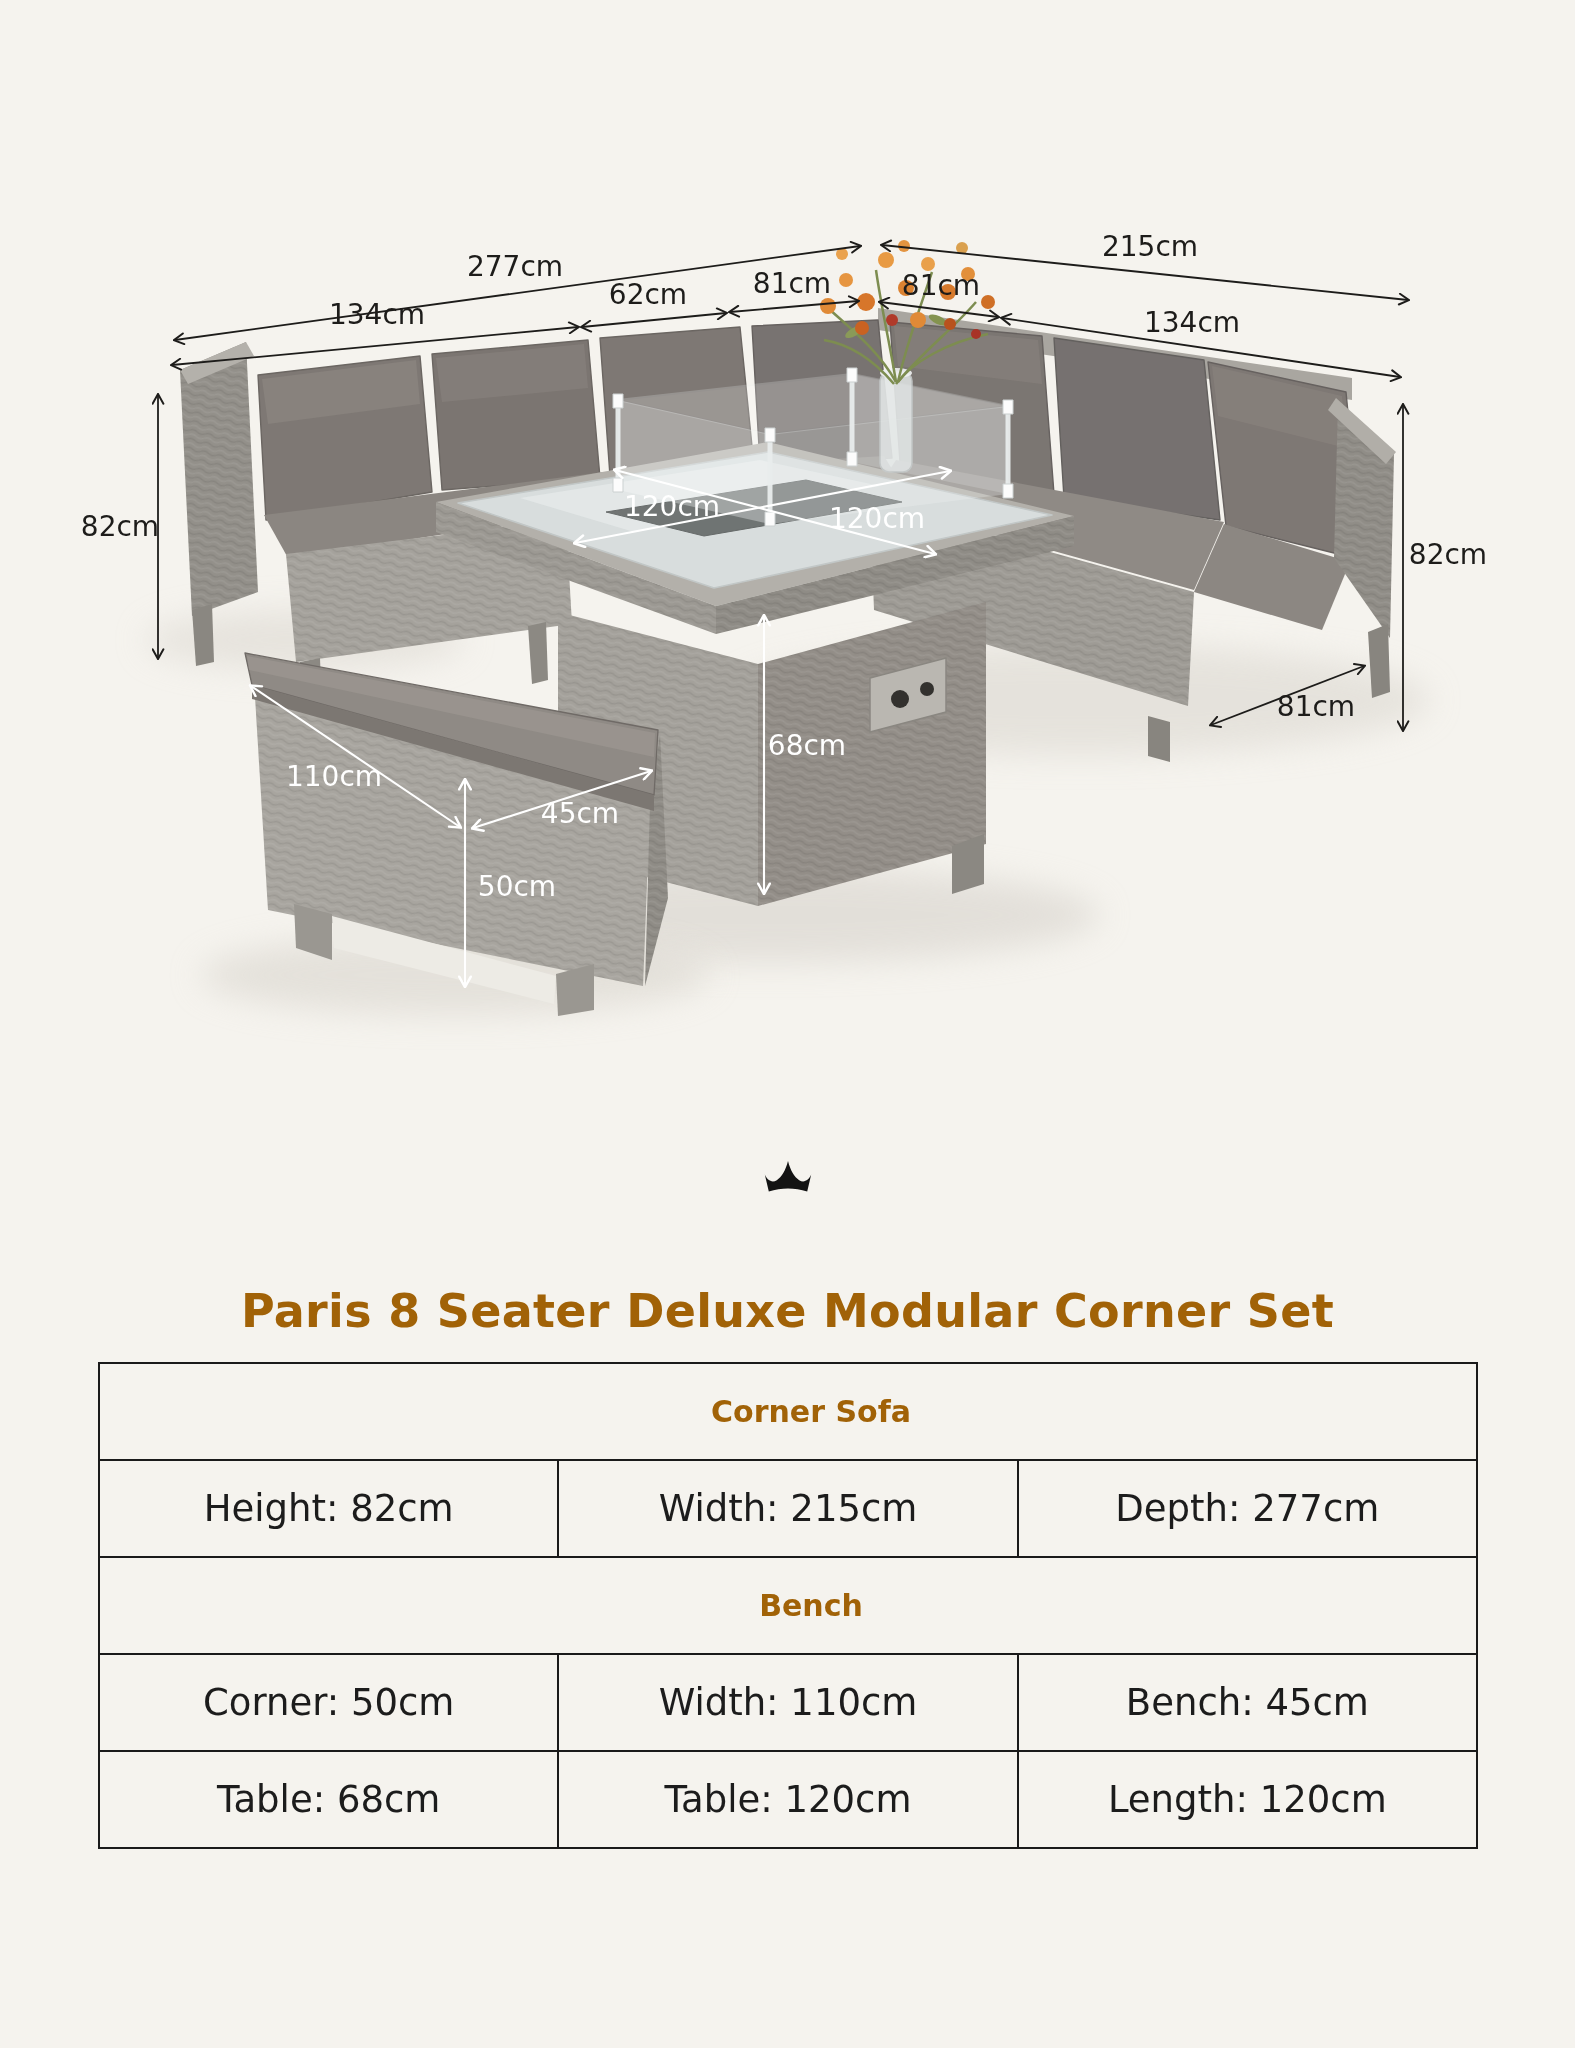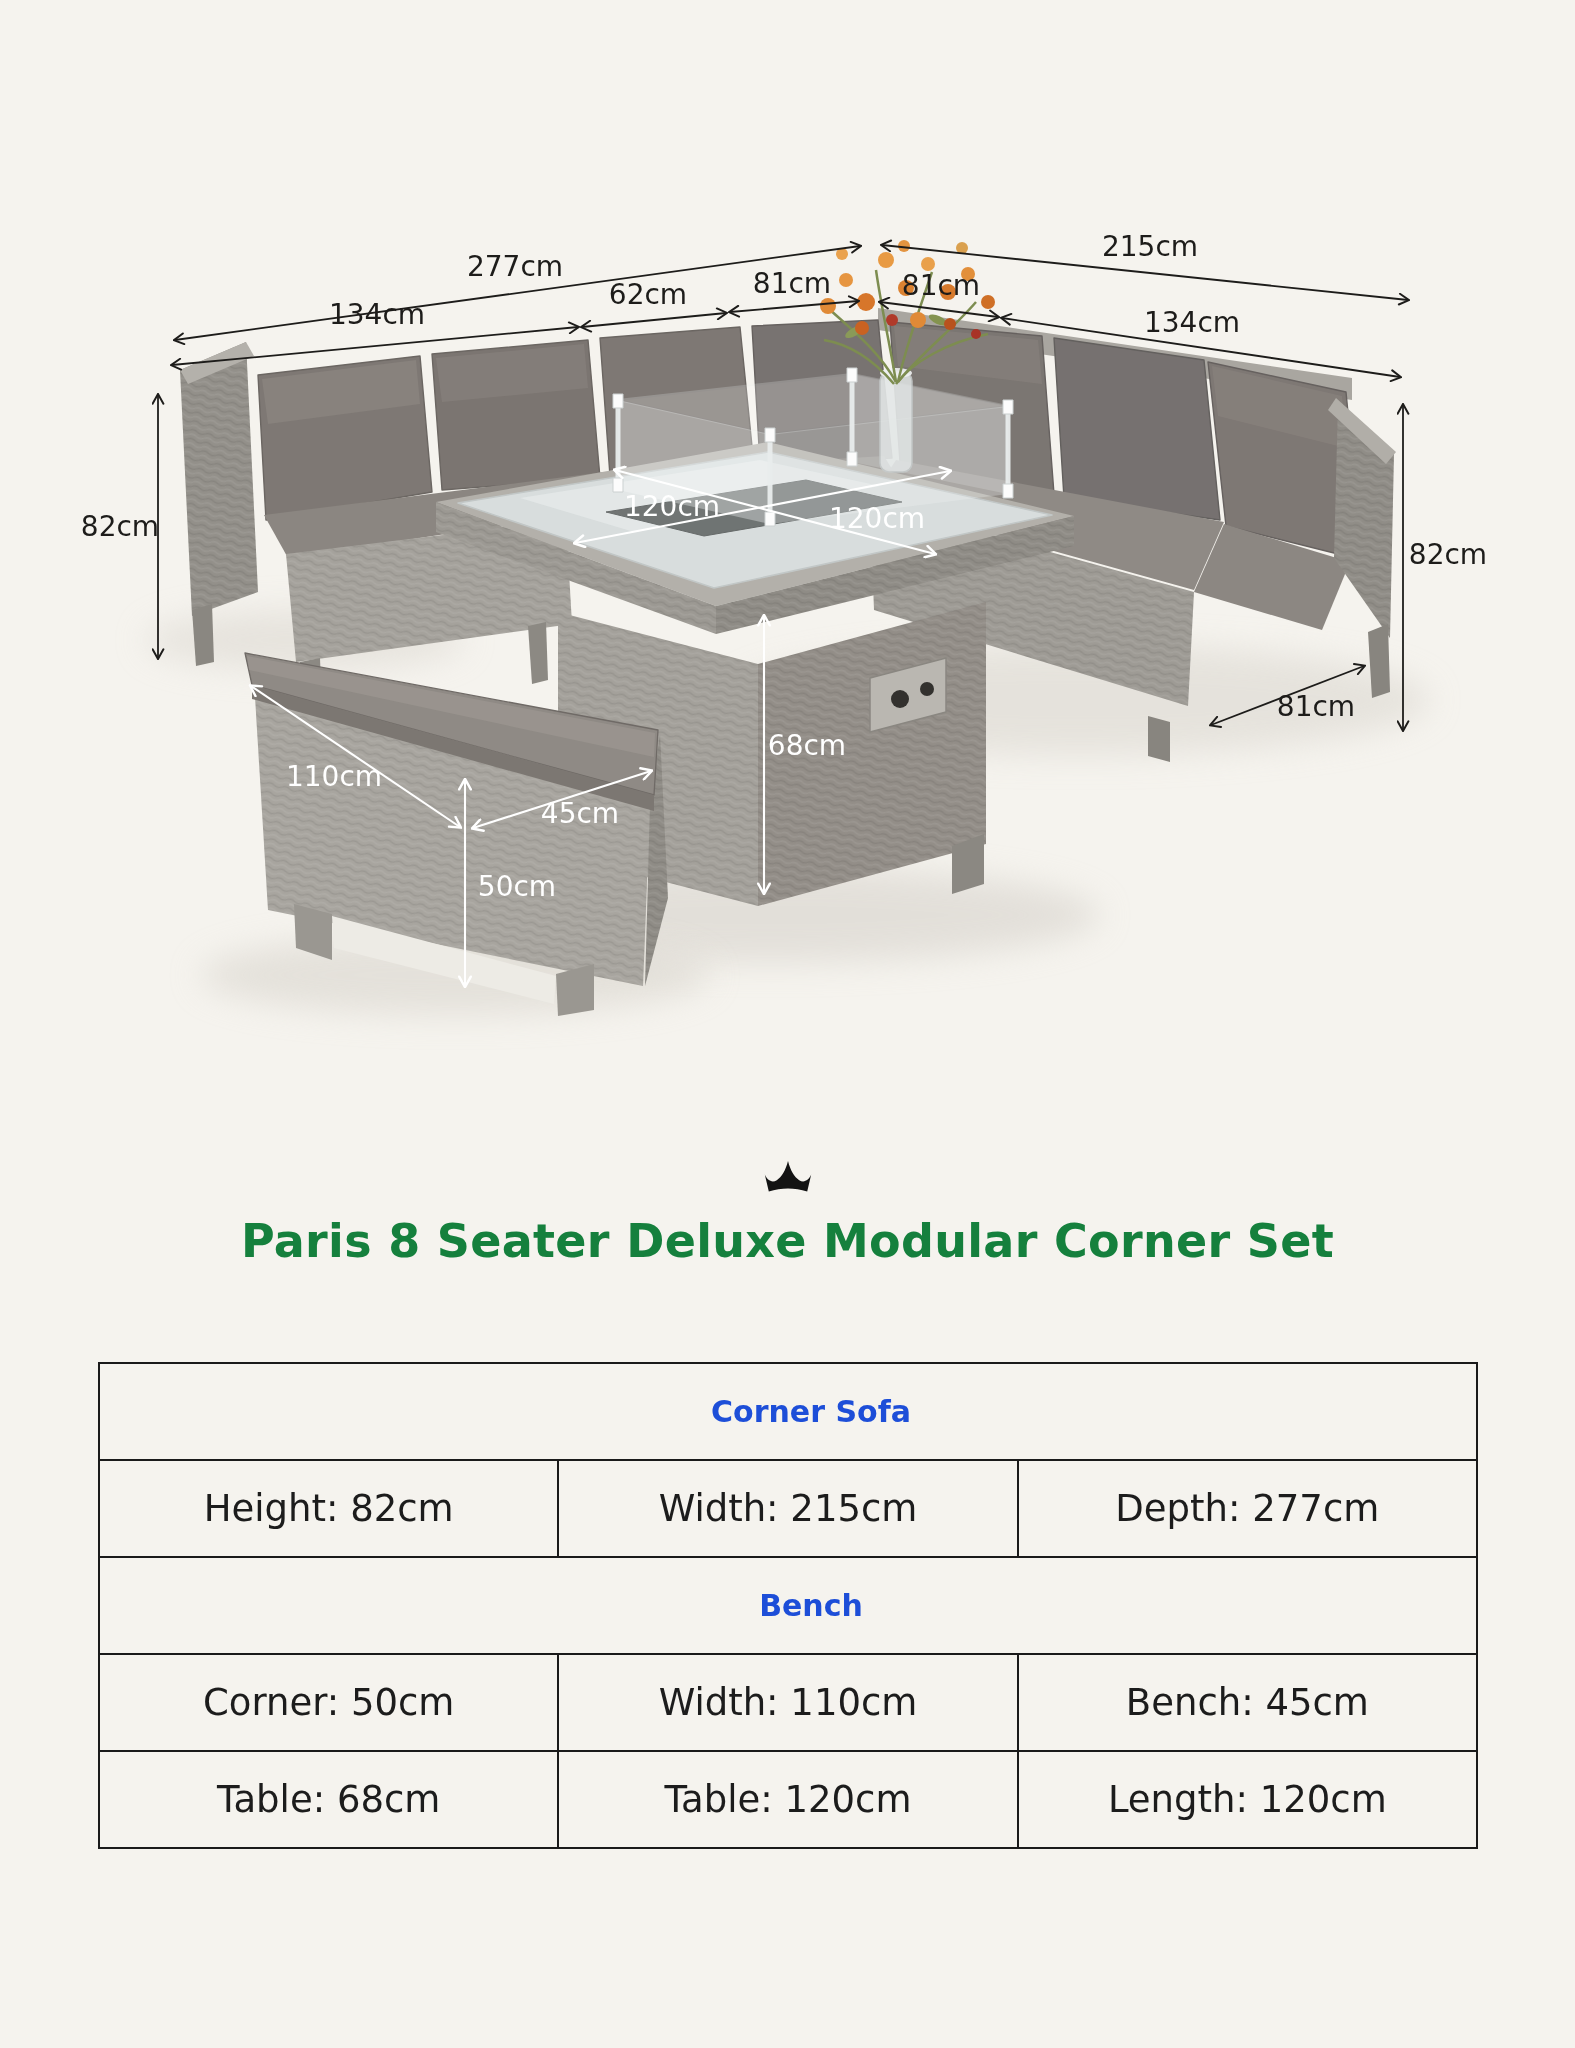--- a/index.html
+++ b/index.html
@@ -6,32 +6,32 @@
   body{
     width:1575px;height:2048px;position:relative;overflow:hidden;
     background:#f5f3ee;font-family:"DejaVu Sans","Liberation Sans",sans-serif;
   }
   .photo-area{position:absolute;top:0;left:0;width:1575px;height:1060px;}
   .dim-label{font-size:28px;font-weight:400;}
   .dim-black{fill:#1d1c1a;}
   .dim-white{fill:#ffffff;}
   .crown{position:absolute;top:1158px;left:50%;transform:translateX(-50%);width:48px;height:38px;}
   .title{
-    position:absolute;top:1210px;left:0;width:100%;text-align:center;
-    font-size:46px;font-weight:700;color:#15803d;letter-spacing:.3px;line-height:62px;
+    position:absolute;top:1280px;left:0;width:100%;text-align:center;
+    font-size:46px;font-weight:700;color:#a16207;letter-spacing:.3px;line-height:62px;
   }
   table.spec{
     position:absolute;left:98px;top:1362px;width:1380px;
     border-collapse:collapse;table-layout:fixed;
   }
   table.spec th,table.spec td{
     border:2px solid #1a1a1a;height:93px;text-align:center;vertical-align:middle;
     background:#f5f3ee;
   }
-  table.spec th{font-size:30px;font-weight:700;color:#1d4ed8;padding-left:47px;}
+  table.spec th{font-size:30px;font-weight:700;color:#a16207;padding-left:47px;}
   table.spec td{font-size:37px;font-weight:400;color:#1c1c1c;}
 </style>
 </head>
 <body>
 
 <svg class="photo-area" viewBox="0 0 1575 1060">
   <defs>
     <filter id="blur" x="-60%" y="-60%" width="220%" height="220%">
         <feGaussianBlur stdDeviation="16"></feGaussianBlur>
       </filter>

